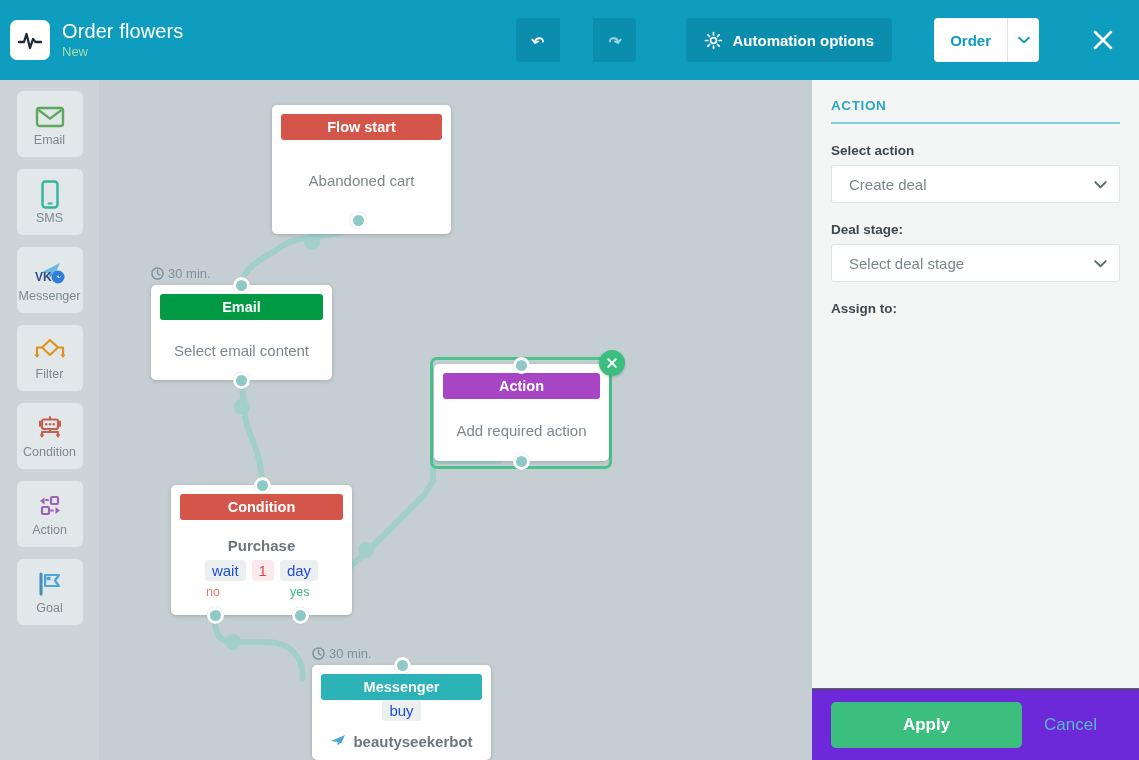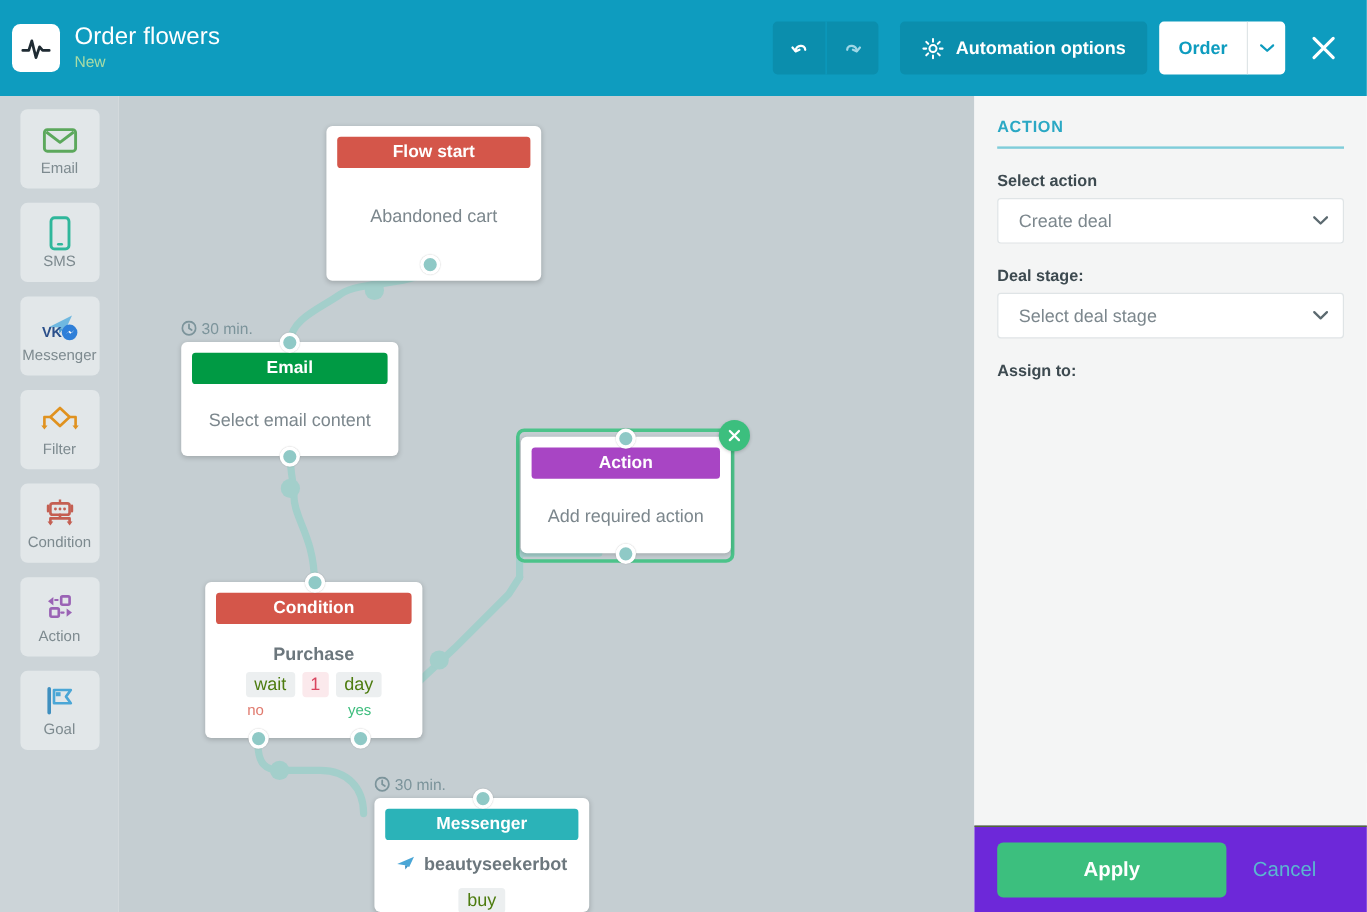--- a/index.html
+++ b/index.html
@@ -26,21 +26,21 @@
   .title-wrap { margin-left: 12px; flex: none; }
   .app-title {
     font-size: 20px; color: #ffffff; font-weight: 400;
     line-height: 24px; letter-spacing: .1px;
   }
   .app-subtitle {
     font-size: 13px; color: #a8dca6; line-height: 18px;
   }
   .header-right {
     margin-left: auto; display: flex; align-items: center;
-    height: 44px; padding-right: 14px;
+    height: 44px; padding-right: 14px; gap: 32px;
   }
   .icon-btn {
     width: 44px; height: 44px; background: #0b8ead;
     display: flex; align-items: center; justify-content: center;
     cursor: pointer; color: #ffffff; border: none;
   }
   .icon-btn.first { border-radius: 4px 0 0 4px; }
   .icon-btn.second { border-radius: 0 4px 4px 0; border-left: 1px solid #0e9cbf; }
   .auto-btn {
     height: 44px; background: #0b8ead; border-radius: 4px;
@@ -124,21 +124,21 @@
     position: absolute; border: 3px solid #4cc38a;
     border-radius: 7px;
   }
   .del-btn {
     position: absolute; width: 26px; height: 26px; border-radius: 50%;
     background: #3cbf7e; display: flex; align-items: center;
     justify-content: center; cursor: pointer; color: #fff;
     box-shadow: 0 1px 3px rgba(0,0,0,.2); border: none;
   }
   .chip {
-    background: #eceff0; border-radius: 3px; color: #4d7c0f;
+    background: #eceff0; border-radius: 3px; color: #1d4ed8;
     font-size: 15px; padding: 2px 7px; display: inline-block;
   }
   .chip-num { background: #fbe9ec; color: #d9455f; }
   .branch-no { position:absolute; font-size: 12.5px; color: #e07a6e; }
   .branch-yes { position:absolute; font-size: 12.5px; color: #3dbd7d; }
 
   
   .panel {
     position: absolute; left: 812px; top: 80px;
     width: 327px; height: 680px; background: #f4f5f5;
@@ -405,32 +405,32 @@
     <span style="display:flex;">
       <svg width="13" height="13" viewBox="0 0 14 14">
         <circle cx="7" cy="7" r="6" fill="none" stroke="#7c949b" stroke-width="1.6"></circle>
         <path d="M7 3.6 L7 7 L9.4 8.6" fill="none" stroke="#7c949b" stroke-width="1.6" stroke-linecap="round"></path>
       </svg>
     </span>
     <span>30 min.</span>
   </div>
   <div class="node" style="left:213px; top:585px; width:179px; height:95px;">
     <div class="node-head" style="background:#2bb3b8;">Messenger</div>
+    <div style="display:flex; justify-content:center;">
+      <span class="chip">buy</span>
+    </div>
     <div style="display:flex; align-items:center; justify-content:center; gap:7px; height:40px;">
       <span style="display:flex;">
         <svg width="16" height="14" viewBox="0 0 16 14">
           <path d="M1 7 L15 1 L11 9.5 L7.5 8 Z" fill="#4aa6d6"></path>
           <path d="M7.5 8 L7.8 11.6 L9.9 8.9 Z" fill="#3a8ec0"></path>
         </svg>
       </span>
       <span style="font-size:15px; font-weight:bold; color:#6c777d;">beautyseekerbot</span>
     </div>
-    <div style="display:flex; justify-content:center;">
-      <span class="chip">buy</span>
-    </div>
   </div>
   <div class="port" style="left:295px; top:577px;"></div>
 </div>
 
 <div class="panel">
   <div class="panel-inner">
     <div class="panel-title">ACTION</div>
 
     <div class="field-label">Select action</div>
     <div class="select-box">

